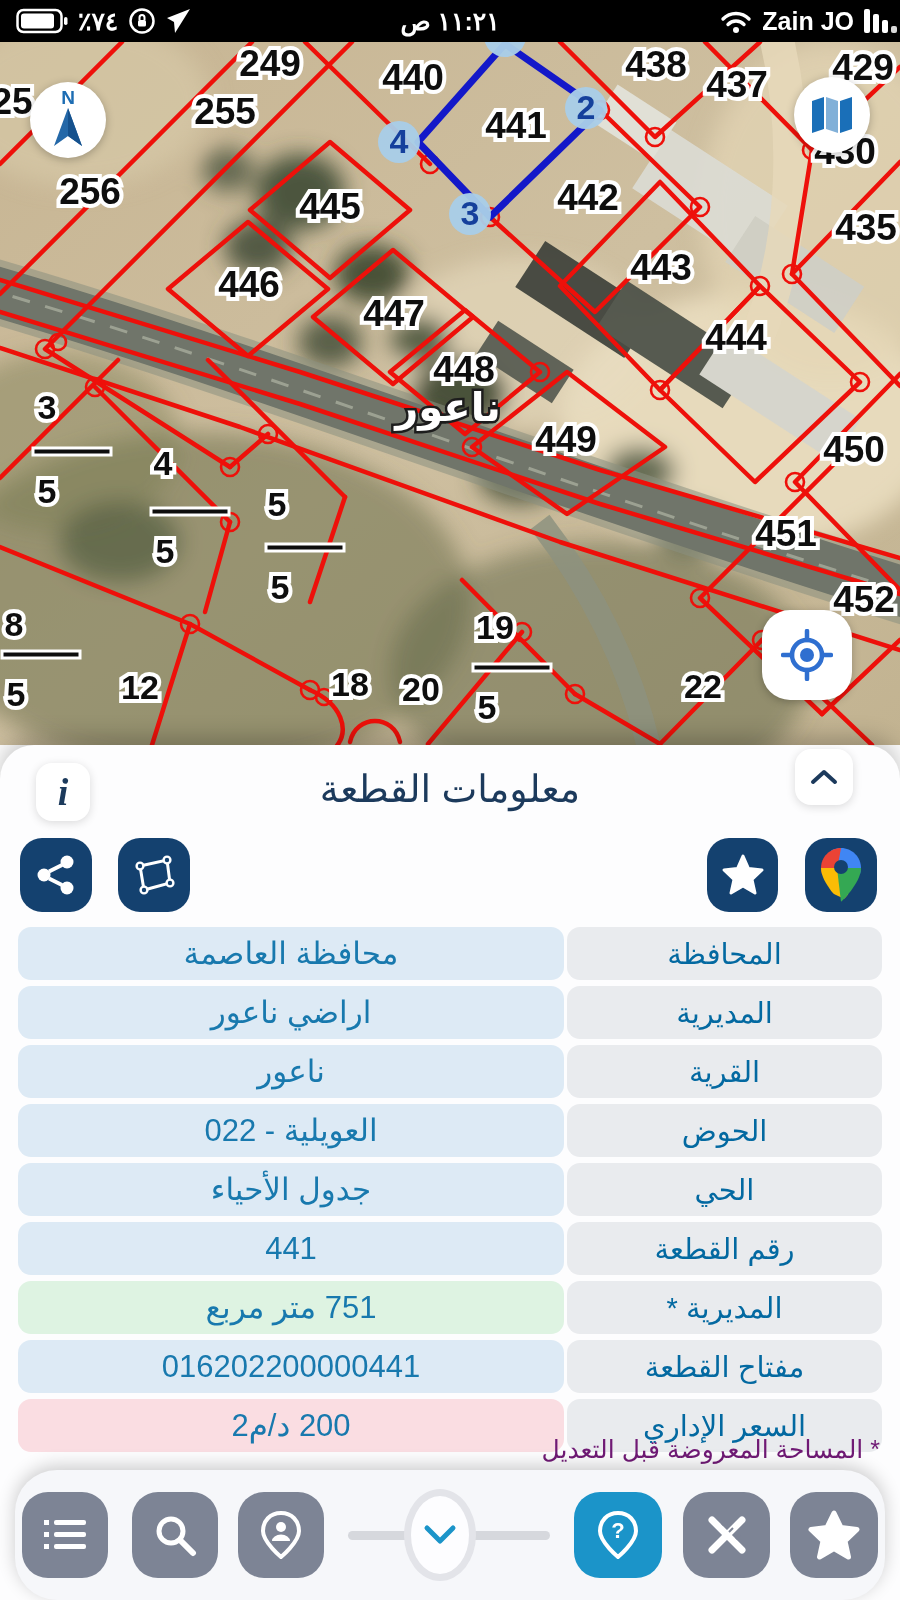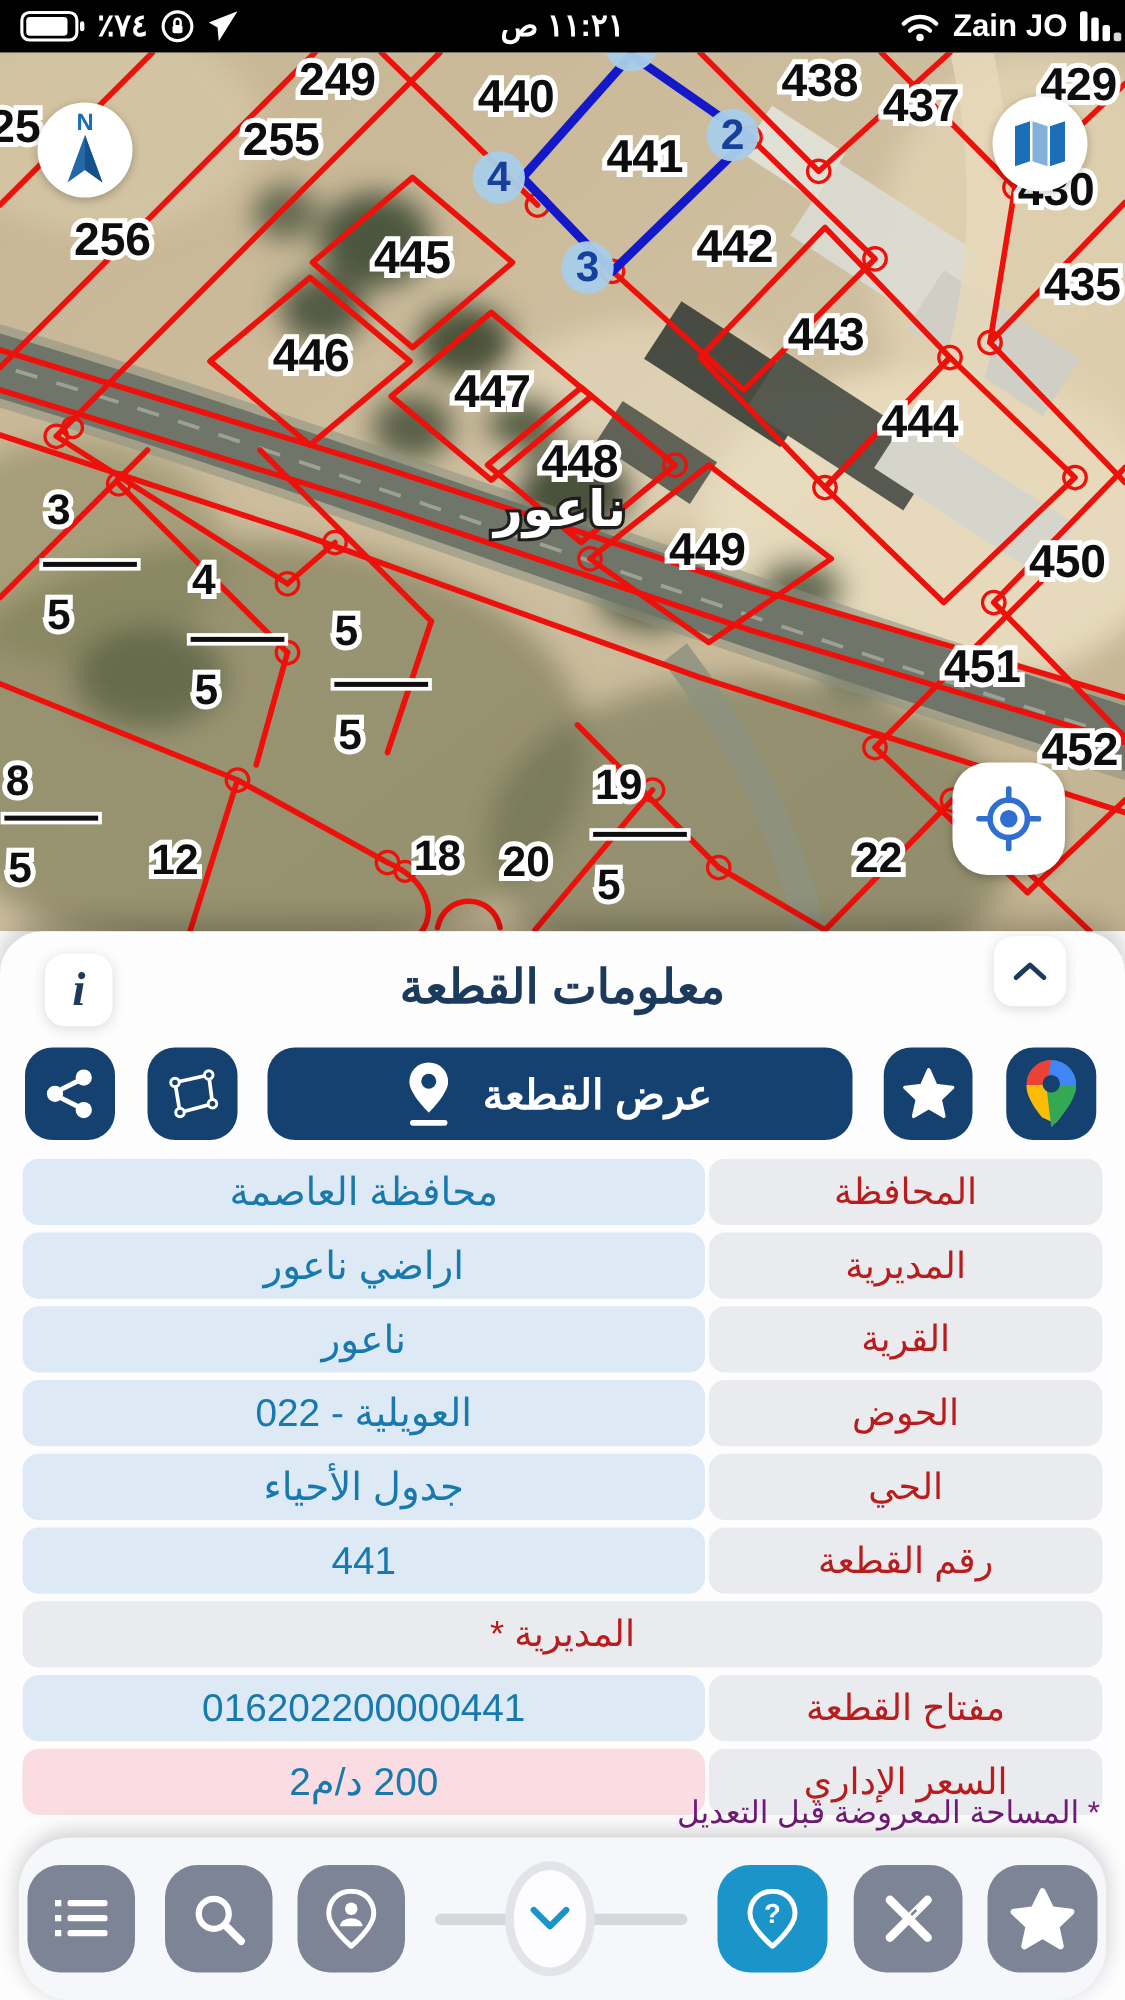--- a/index.html
+++ b/index.html
@@ -22,42 +22,42 @@
   .corner-num{font:700 34px "Liberation Sans",sans-serif;fill:#15409c;text-anchor:middle;dominant-baseline:middle;}
   .locality{font:700 40px "DejaVu Sans",sans-serif;fill:#fff;stroke:#1d1d1d;stroke-width:5px;
             paint-order:stroke;text-anchor:middle;dominant-baseline:middle;}
   .map-ctl{position:absolute;background:#fff;box-shadow:0 2px 8px rgba(0,0,0,.25);
            display:flex;align-items:center;justify-content:center;z-index:5;}
   .round{border-radius:50%;}
   
   #sheet{position:absolute;top:745px;left:0;width:900px;height:855px;background:#fdfdfe;
          border-radius:34px 34px 0 0;box-shadow:0 -8px 22px rgba(0,0,0,.22);z-index:10;}
   .sheet-title{position:absolute;top:22px;left:0;right:0;text-align:center;
-               font-size:38px;font-weight:700;color:#1c3a5c;}
+               font-size:38px;font-weight:400;color:#1c3a5c;}
   .mini-btn{position:absolute;background:#fff;border-radius:16px;box-shadow:0 2px 10px rgba(0,0,0,.14);
             display:flex;align-items:center;justify-content:center;}
   #info-btn{left:36px;top:18px;width:54px;height:58px;font-family:"Liberation Serif",serif;
             font-style:italic;font-weight:700;font-size:38px;color:#1c3a5c;}
   #collapse-btn{left:795px;top:4px;width:58px;height:56px;}
   .navy-btn{position:absolute;top:93px;height:74px;background:#14416f;border-radius:22px;
             display:flex;align-items:center;justify-content:center;}
   #share-btn{left:20px;width:72px;}
   #polygon-btn{left:118px;width:72px;}
   #view-btn{left:214px;width:468px;gap:26px;}
   #view-btn .vb-label{color:#fff;font-size:33px;font-weight:700;}
   #fav-btn{left:707px;width:71px;}
   #gmaps-btn{left:805px;width:72px;}
   
   #info-rows{position:absolute;top:182px;left:18px;width:864px;display:flex;flex-direction:column;gap:6px;}
   .irow{display:flex;gap:3px;height:53px;}
   .cell{display:flex;align-items:center;justify-content:center;border-radius:13px;}
   .cell-value{width:546px;background:#ddeaf5;color:#1879ae;font-size:31px;font-weight:400;}
   .cell-value.tone-green{background:#def3e2;}
   .cell-value.tone-pink{background:#fadde2;}
-  .cell-label{flex:1;background:#e9ebee;color:#b91c1c;font-size:29px;}
+  .cell-label{flex:1;background:#e9ebee;color:#0369a1;font-size:29px;}
   .footnote{position:absolute;top:690px;right:20px;font-size:25px;color:#701a75;white-space:nowrap;}
   
   #toolbar{position:absolute;top:1470px;left:15px;width:870px;height:130px;background:#f6f7fa;
            border-radius:42px;box-shadow:0 -4px 18px rgba(0,0,0,.20);z-index:30;}
   .tb-btn{position:absolute;top:22px;width:86px;height:86px;border-radius:26px;background:#7d8495;
           display:flex;align-items:center;justify-content:center;}
   .tb-btn.blue{background:#1b94c9;}
   #tb-slider-line{position:absolute;left:333px;top:61px;width:202px;height:9px;border-radius:5px;background:#d6d8dd;}
   #tb-slider-knob{position:absolute;left:389px;top:19px;width:72px;height:92px;border-radius:50%;
                   background:#fdfdff;border:7px solid #e3e4e9;box-sizing:border-box;
@@ -325,28 +325,20 @@
     </div>
     <div class="navy-btn" id="polygon-btn">
       <svg width="44" height="44" viewBox="0 0 44 44">
         <path d="M8,13 L35,7 L38,30 L12,37 Z" fill="none" stroke="#fff" stroke-width="3"></path>
         <circle cx="8" cy="13" r="3.4" fill="#14416f" stroke="#fff" stroke-width="2.4"></circle>
         <circle cx="35" cy="7" r="3.4" fill="#14416f" stroke="#fff" stroke-width="2.4"></circle>
         <circle cx="38" cy="30" r="3.4" fill="#14416f" stroke="#fff" stroke-width="2.4"></circle>
         <circle cx="12" cy="37" r="3.4" fill="#14416f" stroke="#fff" stroke-width="2.4"></circle>
       </svg>
     </div>
-    <div class="navy-btn" id="view-btn">
-      <svg width="34" height="52" viewBox="0 0 34 52">
-        <path d="M17,1 C8,1 1.5,8 1.5,16.5 C1.5,26 17,41 17,41 C17,41 32.5,26 32.5,16.5 C32.5,8 26,1 17,1 Z" fill="#fff"></path>
-        <circle cx="17" cy="16" r="6" fill="#14416f"></circle>
-        <rect x="2" y="47" width="30" height="4.5" rx="2.25" fill="#fff"></rect>
-      </svg>
-      <span class="vb-label" dir="rtl">عرض القطعة</span>
-    </div>
     <div class="navy-btn" id="fav-btn">
       <svg width="44" height="42" viewBox="0 0 44 42">
         <path d="M22,2 L27.5,14.5 L41,16 L31,25.5 L34,39 L22,32 L10,39 L13,25.5 L3,16 L16.5,14.5 Z" fill="#fff" stroke="#fff" stroke-width="3" stroke-linejoin="round"></path>
       </svg>
     </div>
     <div class="navy-btn" id="gmaps-btn">
       <svg width="40" height="54" viewBox="0 0 40 54">
         <defs>
             <clipPath id="gpin">
               <path d="M20,0 C31,0 40,9 40,20 C40,35 20,54 20,54 C20,54 0,35 0,20 C0,9 9,0 20,0 Z"></path>
@@ -387,20 +379,21 @@
     <div class="cell cell-value tone-blue" dir="rtl">جدول الأحياء</div>
     <div class="cell cell-label" dir="rtl">الحي</div>
   </div>
 
   <div class="irow">
     <div class="cell cell-value tone-blue" dir="rtl">441</div>
     <div class="cell cell-label" dir="rtl">رقم القطعة</div>
   </div>
 
   <div class="irow">
+    <div class="cell cell-value tone-green" dir="rtl">751 متر مربع</div>
     <div class="cell cell-label" dir="rtl">المديرية *</div>
   </div>
 
   <div class="irow">
     <div class="cell cell-value tone-blue" dir="rtl">016202200000441</div>
     <div class="cell cell-label" dir="rtl">مفتاح القطعة</div>
   </div>
 
   <div class="irow">
     <div class="cell cell-value tone-pink" dir="rtl">200 د/م2</div>

